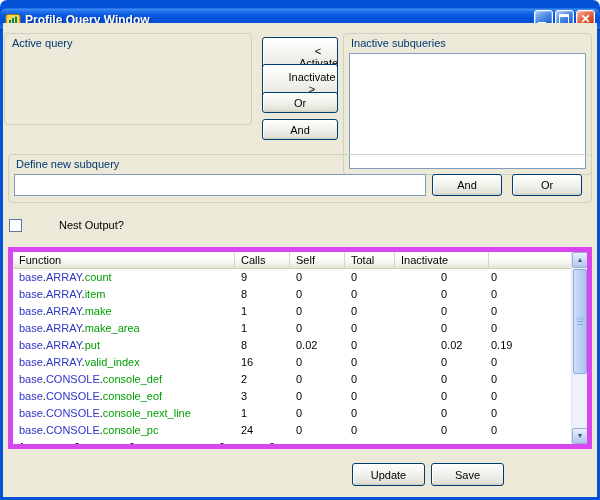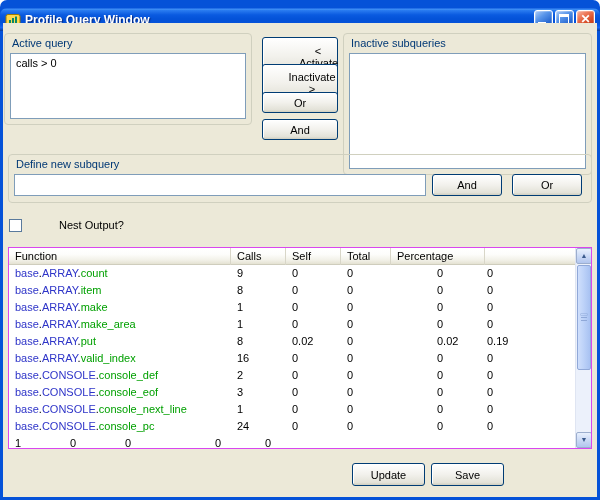--- a/index.html
+++ b/index.html
@@ -51,21 +51,21 @@
 
   
   .text-input{position:absolute;left:14px;top:174px;width:412px;height:22px;border:1px solid #7f9db9;background:#fff;
     font-family:"Liberation Sans",sans-serif;font-size:11px;padding:0 4px;}
 
   
   .checkbox{position:absolute;left:9px;top:219px;width:13px;height:13px;background:#fff;border:1px solid #5a7a9c;}
   .checkbox-label{position:absolute;left:27px;top:219px;color:#000;padding-left:32px;}
 
   
-  .table{position:absolute;left:8px;top:247px;width:584px;height:202px;border:1px solid #d946ef;background:#fff;overflow:hidden;}
+  .table{position:absolute;left:8px;top:247px;width:584px;height:202px;border:5px solid #d946ef;background:#fff;overflow:hidden;}
   .thead{position:absolute;top:0;left:0;width:566px;height:17px;display:flex;
     background:linear-gradient(180deg,#ffffff 0%,#fdfdfb 40%,#f2f1e8 75%,#e4e2d2 100%);
     border-bottom:1px solid #cfcdbd;}
   .th{height:17px;line-height:16px;padding-left:6px;border-right:1px solid #d8d6c8;color:#000;white-space:nowrap;overflow:hidden;}
   .tbody{position:absolute;top:17px;left:0;width:566px;bottom:0;overflow:hidden;background:#fff;}
   .trow{display:flex;height:17px;line-height:17px;white-space:nowrap;}
   .cell{padding-left:6px;overflow:hidden;white-space:nowrap;}
   .col0{width:222px;flex:0 0 222px;}
   .col1{width:55px;flex:0 0 55px;}
   .col2{width:55px;flex:0 0 55px;}
@@ -114,23 +114,20 @@
       <span class="tb-btn red">
           <span class="glyph-close">✕</span>
         </span>
     </span>
   </div>
 
   <div class="client"></div>
 
   <div class="group" id="group-active">
     <div class="group-label">Active query</div>
-    <div class="listbox">
-      <div class="list-item">calls &gt; 0</div>
-    </div>
   </div>
 
   <button class="btn btn-activate">&lt; Activate</button>
   <button class="btn btn-inactivate">Inactivate &gt;</button>
   <button class="btn btn-or-mid">Or</button>
   <button class="btn btn-and-mid">And</button>
 
   <div class="group" id="group-inactive">
     <div class="group-label">Inactive subqueries</div>
     <div class="listbox"></div>
@@ -145,21 +142,21 @@
 
   <span class="checkbox"></span>
   <span class="checkbox-label">Nest Output?</span>
 
   <div class="table">
     <div class="thead">
       <div class="th col0">Function</div>
       <div class="th col1">Calls</div>
       <div class="th col2">Self</div>
       <div class="th col4">Total</div>
-      <div class="th col5">Percentage</div>
+      <div class="th col5">Inactivate</div>
     </div>
     <div class="tbody">
         <div class="trow">
           <div class="cell fn col0"><span class="cluster">base</span><span class="dot">.</span><span class="cls">ARRAY</span><span class="dot">.</span><span class="feature">count</span></div>
           <div class="cell col1">9</div>
           <div class="cell col2">0</div>
           <div class="cell col3">0</div>
           <div class="cell col4">0</div>
           <div class="cell col5">0</div>
         </div>

